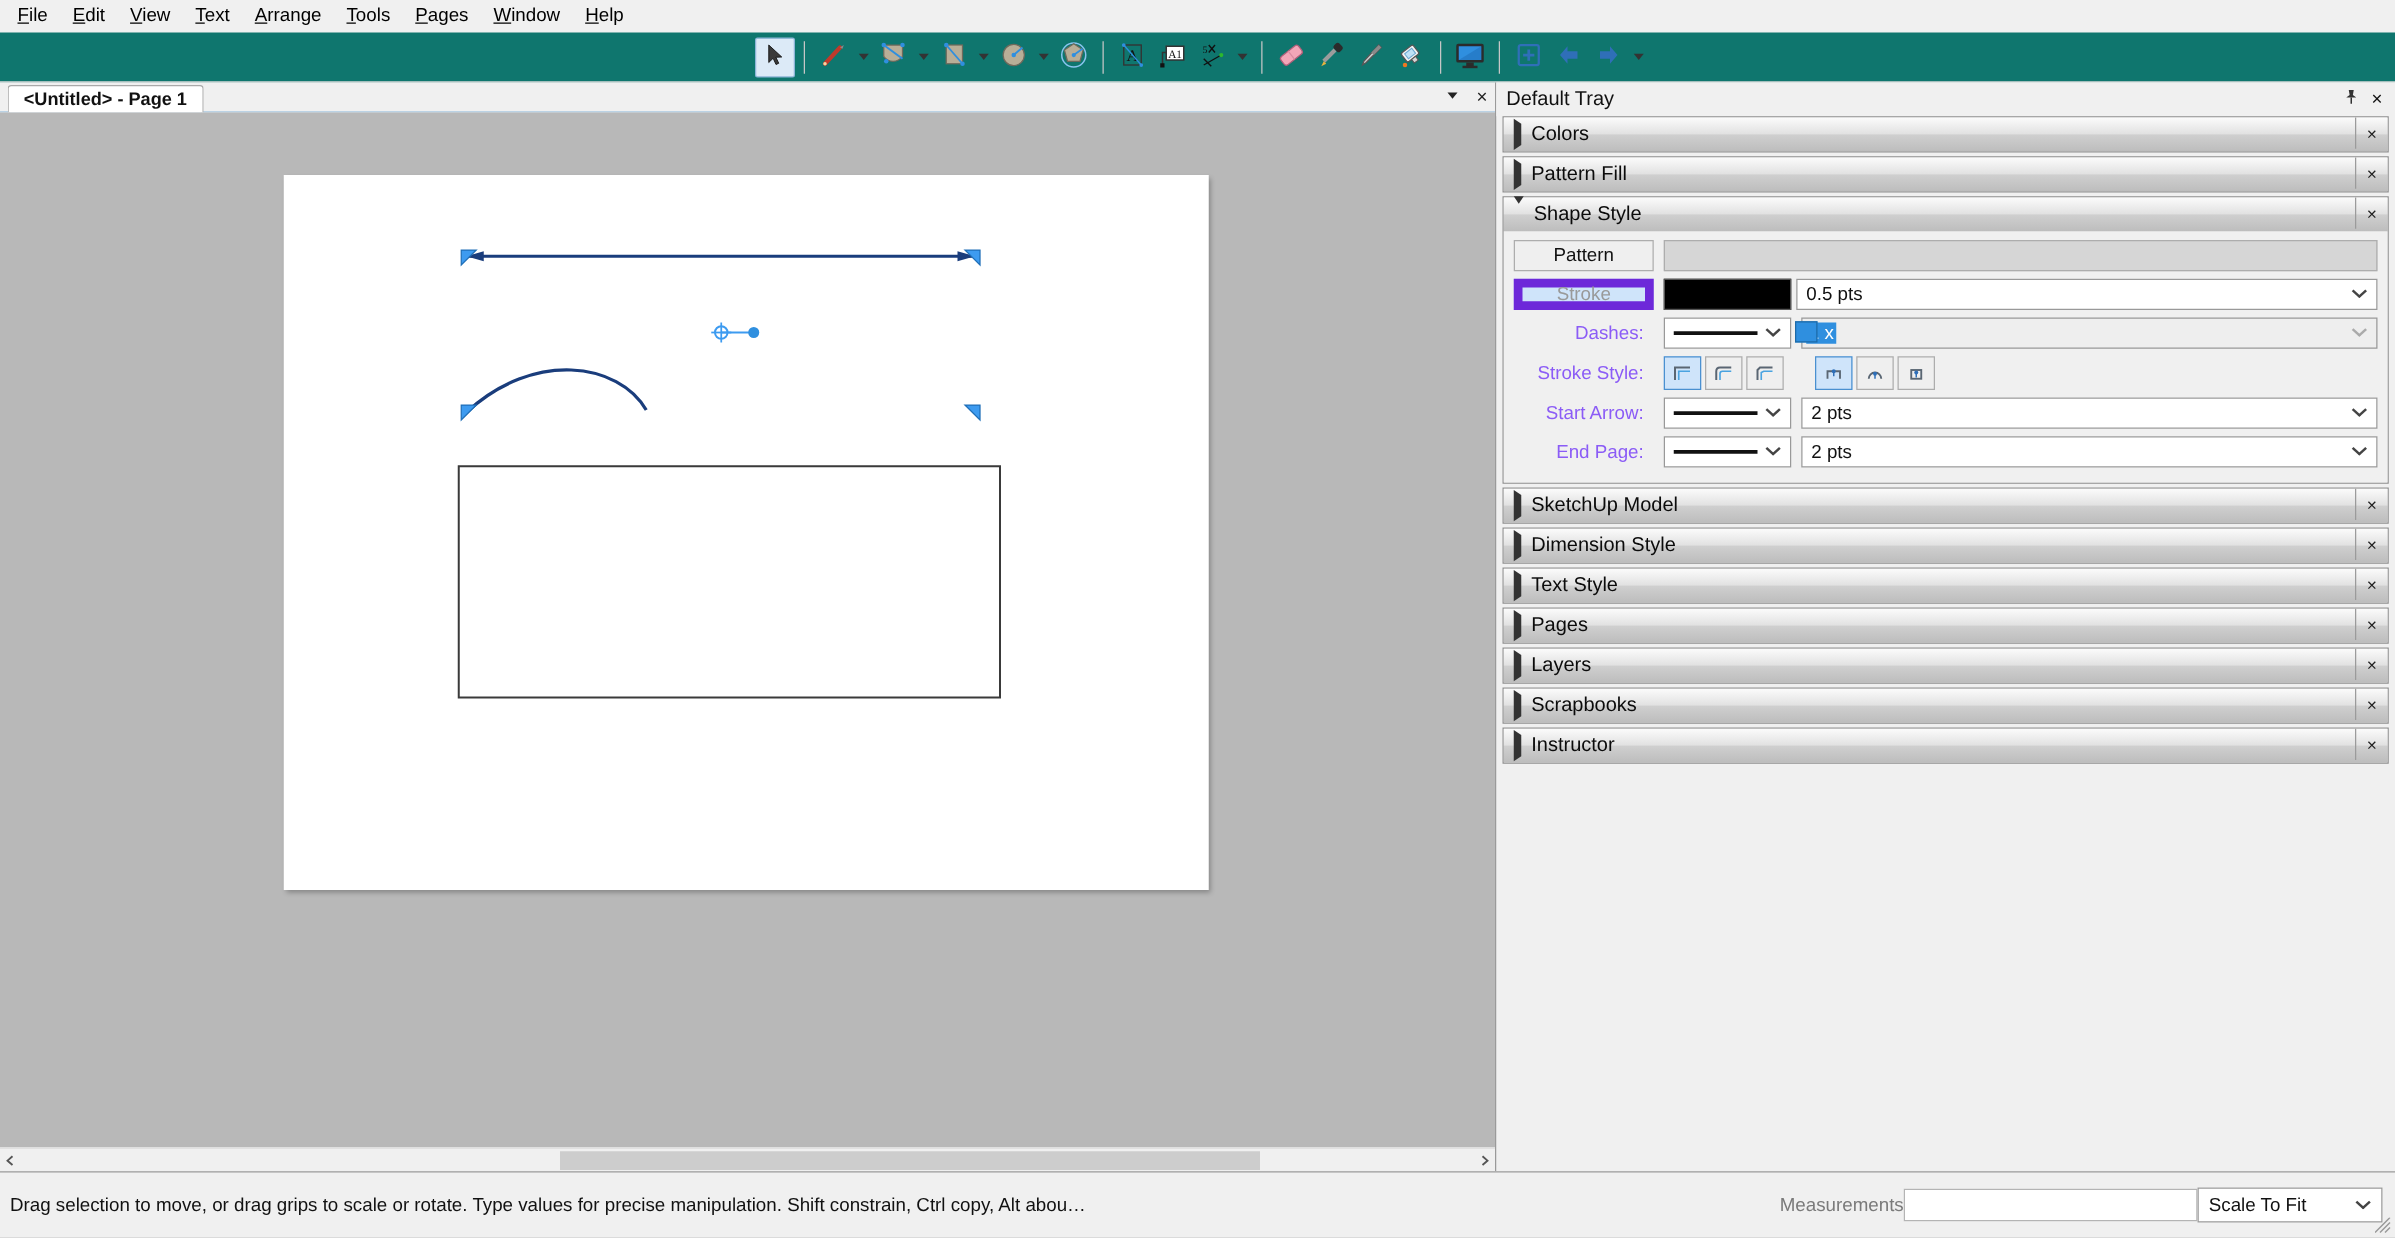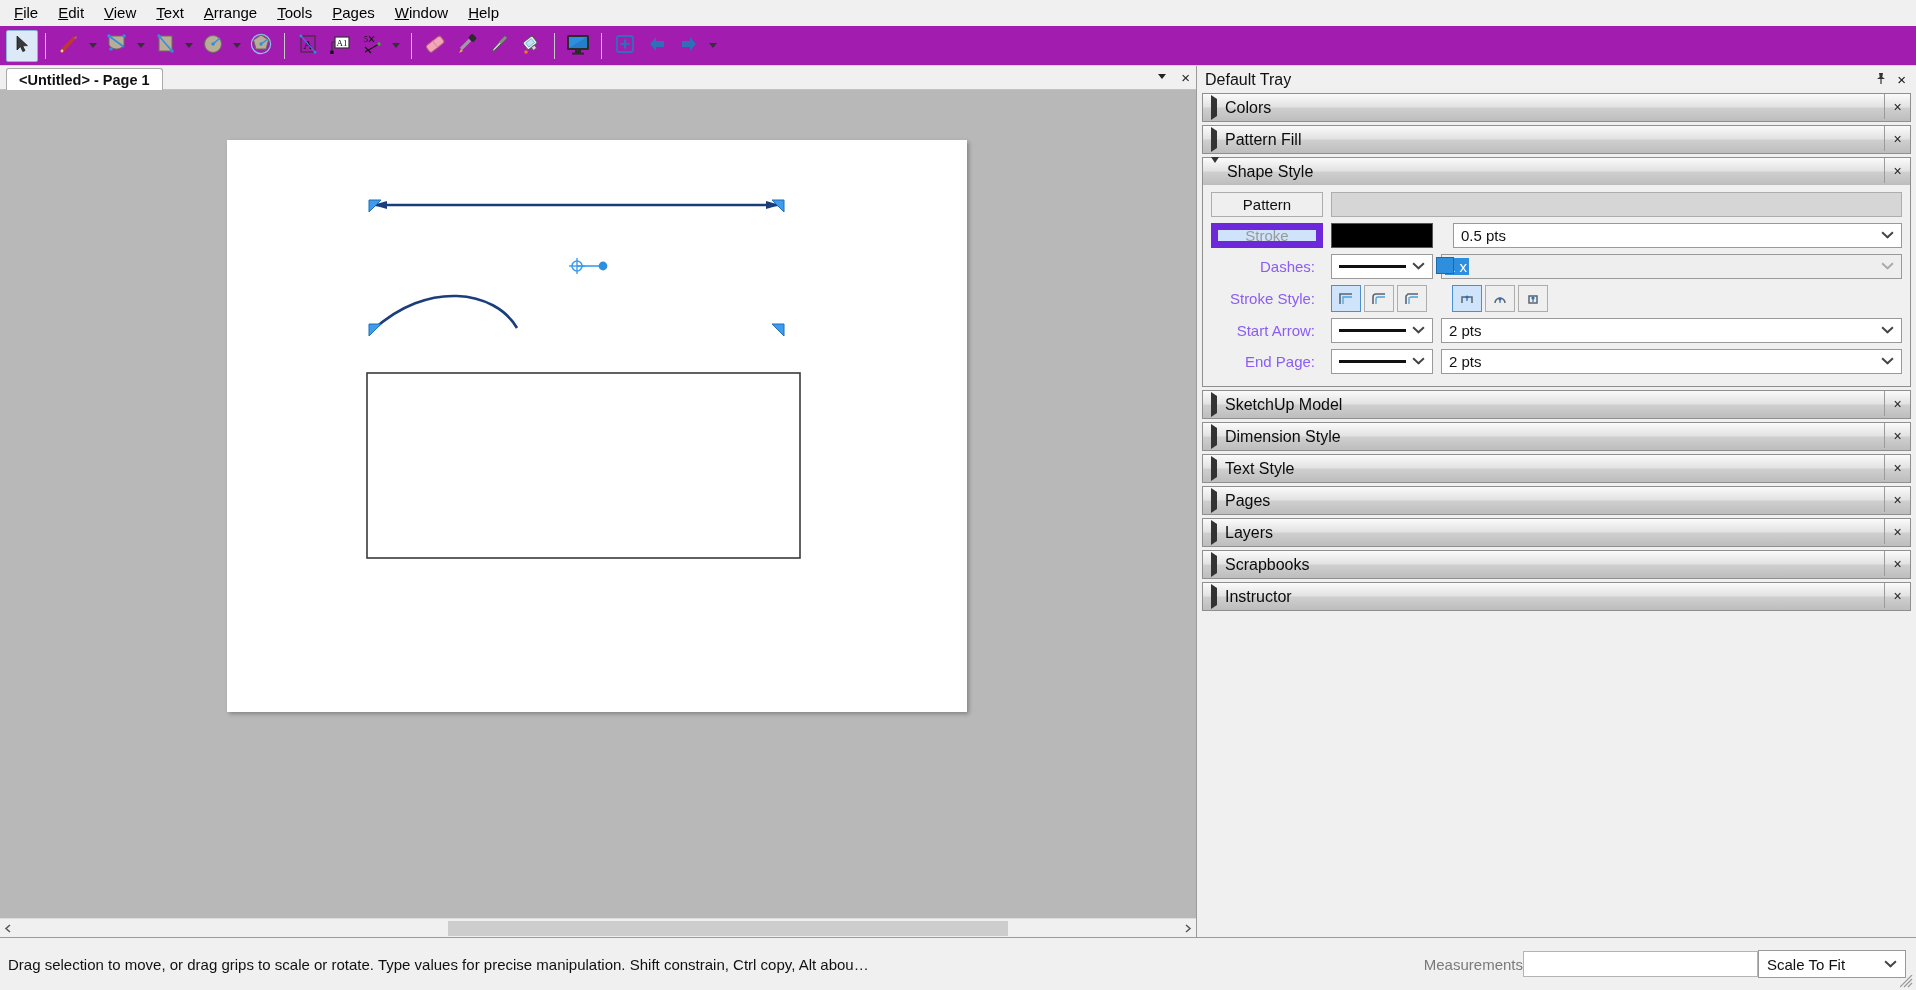--- a/index.html
+++ b/index.html
@@ -22,22 +22,22 @@
   }
   .menu-item {
     padding:3px 10px; font-size:15px; color:#000; cursor:default;
     line-height:18px;
   }
   .menu-item u { text-decoration:underline; }
 
   
   .toolbar {
     position:absolute; left:0; top:26px; width:1916px; height:40px;
-    background:#a21caf; display:flex; align-items:center;
-    padding-left:6px; border-bottom:1px solid #d8d8d8;
+    background:#0f766e; display:flex; align-items:center;
+    padding-left:6px; border-bottom:1px solid #d8d8d8;justify-content:center;
   }
   .tbtn {
     width:32px; height:32px; display:flex; align-items:center; justify-content:center;
     border:1px solid transparent; border-radius:2px; position:relative;
   }
   .tbtn.active { background:#dceaf7; border:1px solid #8db5d8; }
   .tsep { width:1px; height:26px; background:#c6c6c6; margin:0 7px; }
   .tcaret {
     width:16px; height:32px; display:flex; align-items:center; justify-content:center;
     border:1px solid transparent;
@@ -507,21 +507,21 @@
 
 
         <div class="row">
           <div class="btn-flat" style="width:112px;">Pattern</div>
           <div class="swatch-gray" style="flex:1;margin-left:8px;"></div>
         </div>
 
         <div class="row">
           <div class="btn-flat sel" style="width:112px;">Stroke</div>
           <div class="swatch-black" style="width:102px;margin-left:8px;"></div>
-          <div class="combo" style="flex:1;margin-left:20px;">
+          <div class="combo" style="flex:1;margin-left:4px;">
             <span class="cval">0.5 pts</span>
             <span class="chev"></span>
           </div>
         </div>
 
         <div class="row">
           <div class="lbl" style="width:112px;padding-right:8px;">Dashes:</div>
           <div class="combo" style="width:102px;margin-left:8px;">
             <span class="line-preview"></span>
             <span class="chev"></span>

